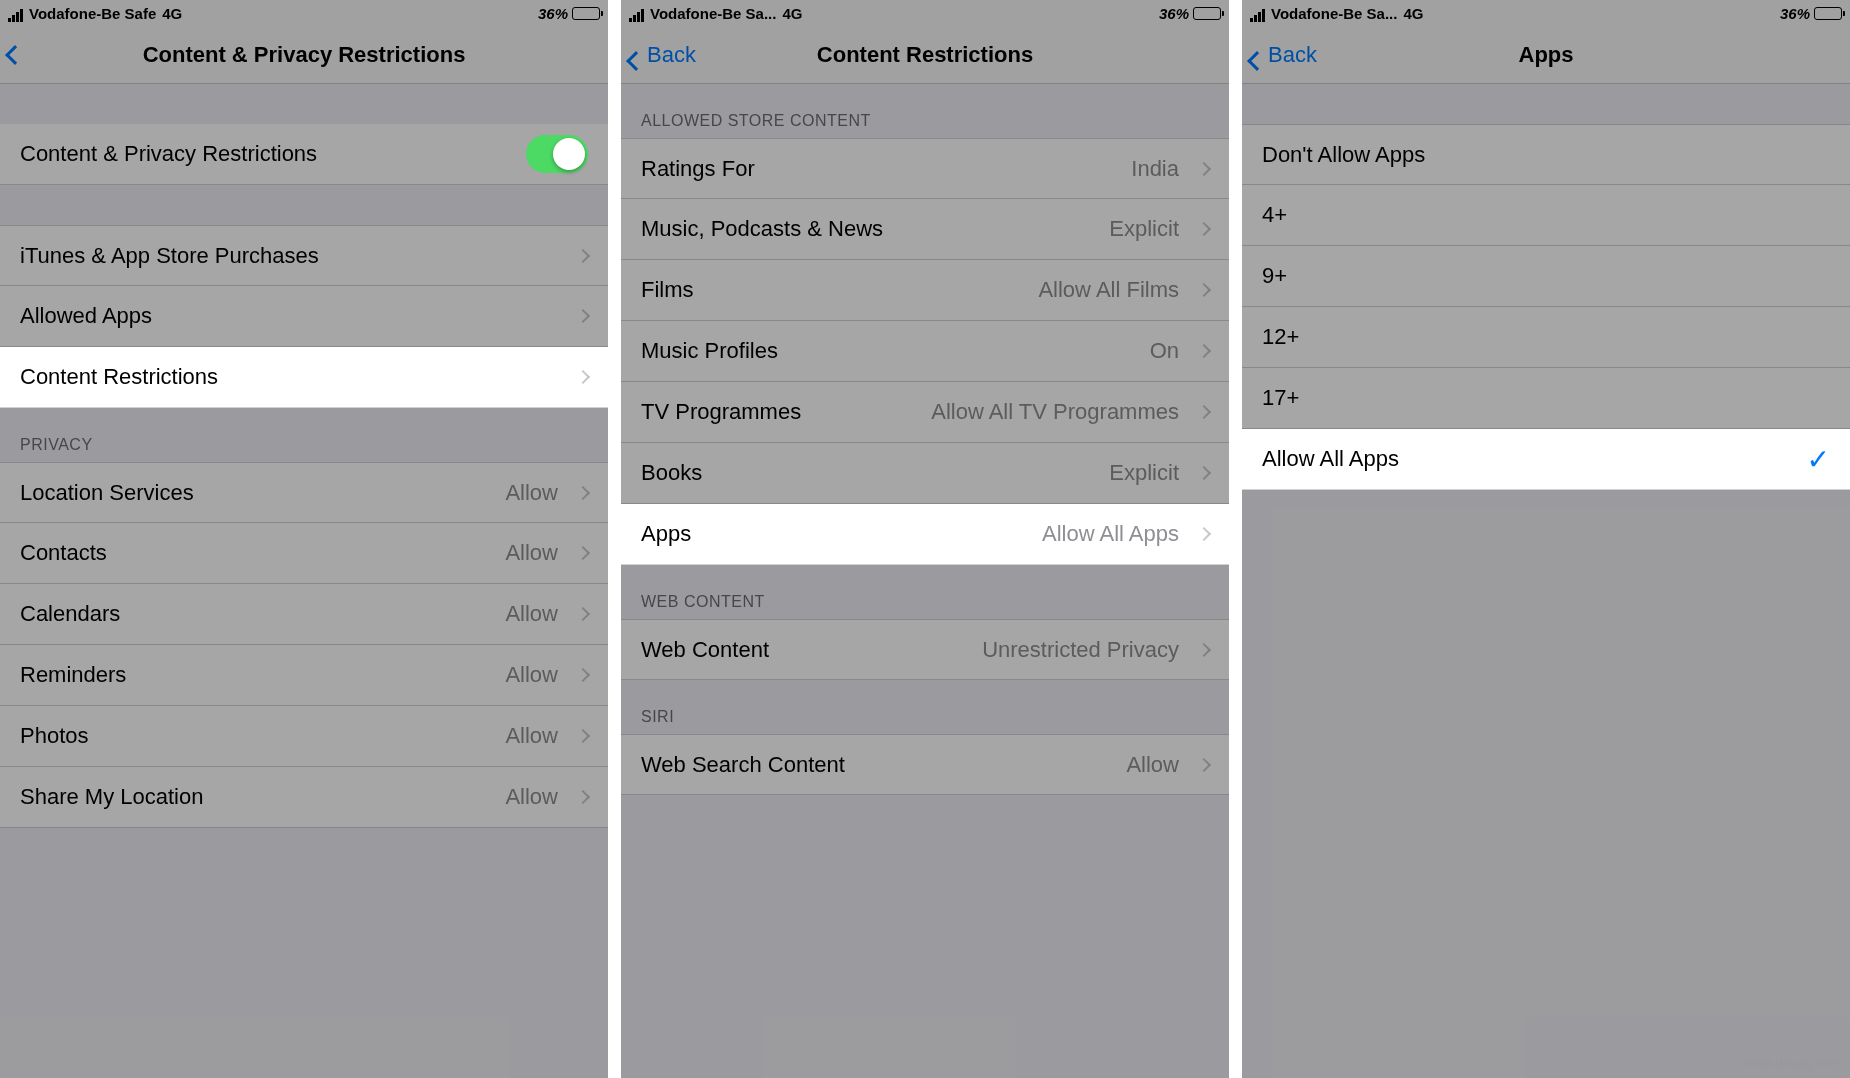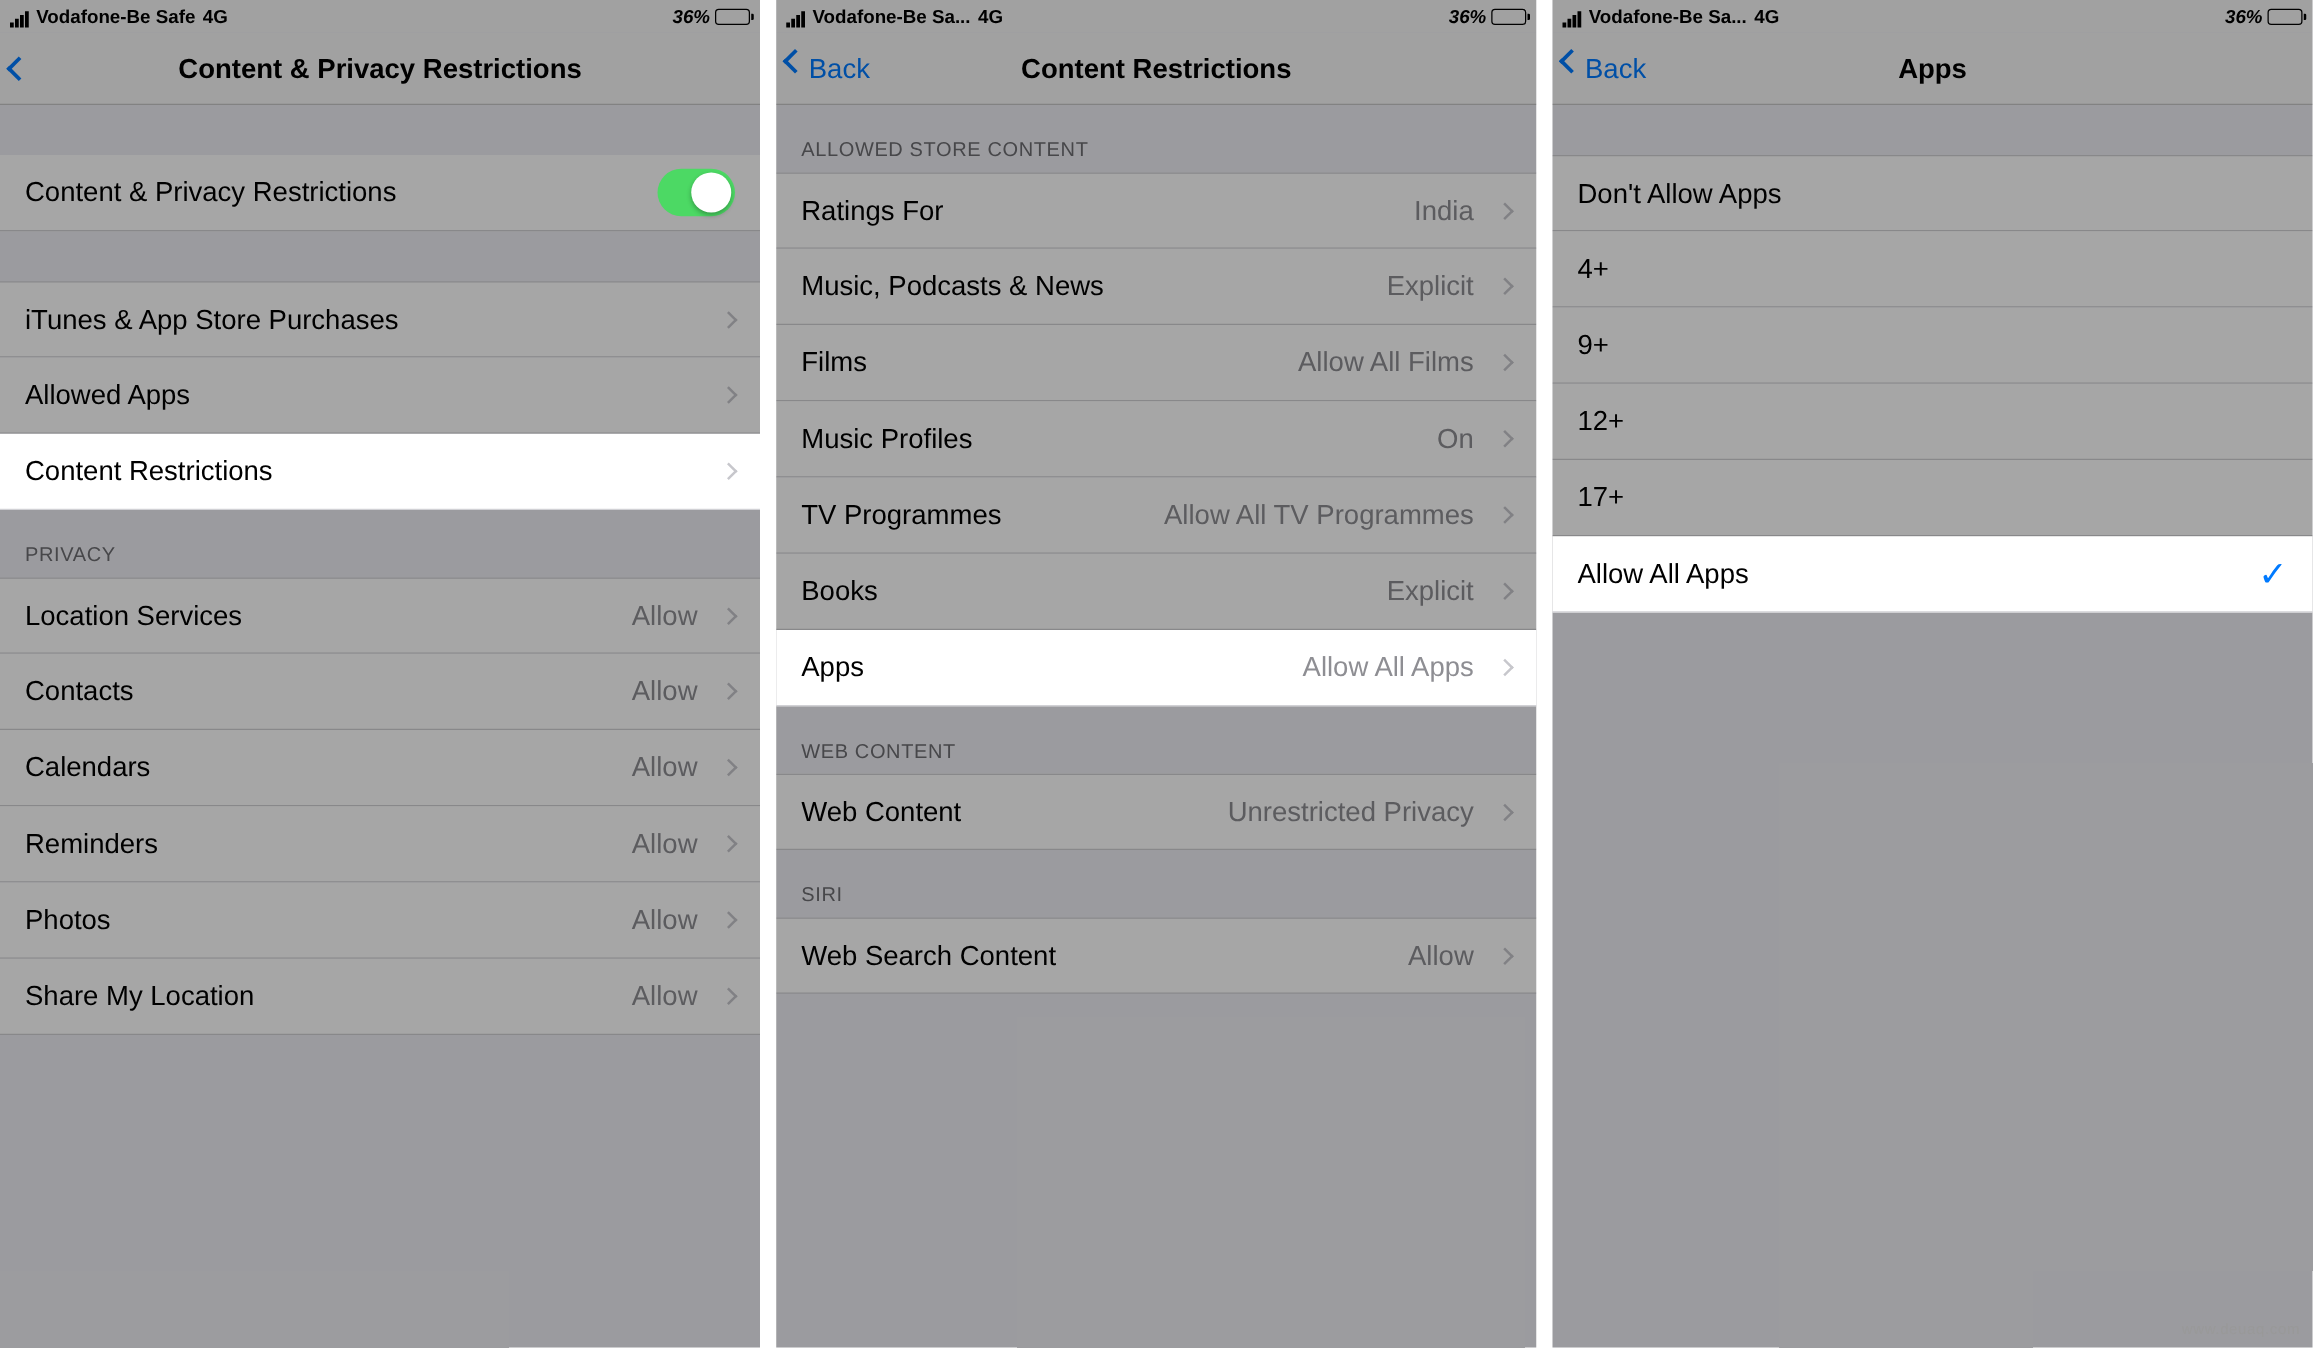--- a/index.html
+++ b/index.html
@@ -58,21 +58,21 @@
   .nav-bar {
     height: 58px;
     background: #f8f8f8;
     border-bottom: 1px solid #c8c8c8;
     display: flex;
     align-items: center;
     padding: 0 8px;
     position: relative;
   }
   .nav-back {
-    display:flex; align-items:flex-start; gap:2px;
+    display:flex; align-items:flex-end; gap:2px;
     color:#007aff; font-size:22px;
     position: absolute; left: 8px;
   }
   .nav-title {
     flex:1; text-align:center;
     font-size:22px; font-weight:600; color:#000;
   }
   .chevron-left {
     width: 14px; height: 14px;
     border-left: 3px solid #007aff;

